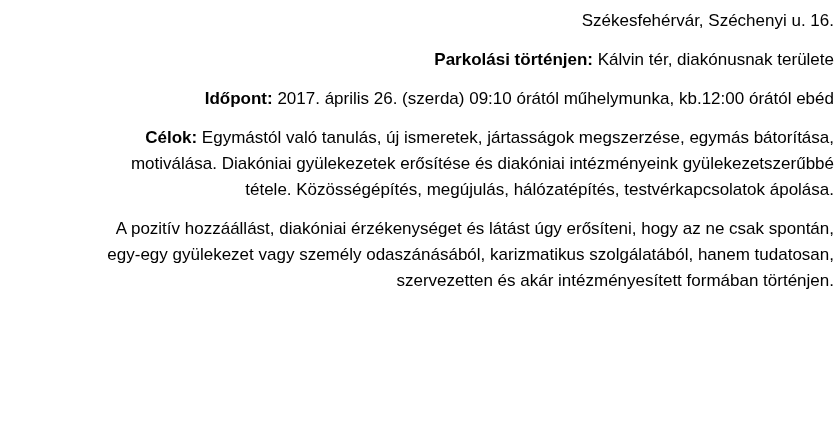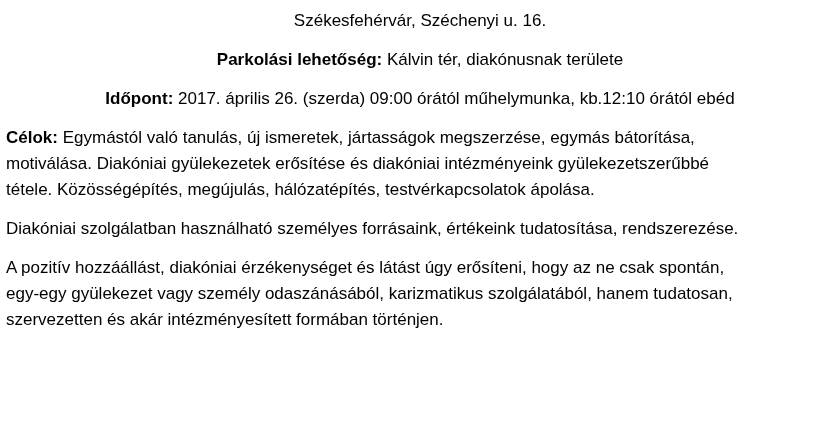--- a/index.html
+++ b/index.html
@@ -15,39 +15,38 @@
     overflow: hidden;
     color: #000000;
     font-family: "Liberation Sans", sans-serif;
     font-size: 17px;
     line-height: 26px;
   }
   .doc p {
     margin: 0 0 13px 0;
     white-space: pre-line;
   }
-  .center { text-align: center; }
-  .left   { text-align: left; }
+  .center { text-align: right; }
+  .left   { text-align: right; }
   .lead   { font-weight: bold; }
 </style>
 </head>
 <body>
 
 <div class="doc">
 
   <p class="center"><span>Székesfehérvár, Széchenyi u. 16.</span></p>
 
-  <p class="center"><span class="lead">Parkolási lehetőség:</span><span> Kálvin tér, diakónusnak területe</span></p>
+  <p class="center"><span class="lead">Parkolási történjen:</span><span> Kálvin tér, diakónusnak területe</span></p>
 
-  <p class="center"><span class="lead">Időpont:</span><span> 2017. április 26. (szerda) 09:00 órától műhelymunka, kb.12:10 órától ebéd</span></p>
+  <p class="center"><span class="lead">Időpont:</span><span> 2017. április 26. (szerda) 09:10 órától műhelymunka, kb.12:00 órától ebéd</span></p>
 
 
   <p class="left"><span class="lead">Célok:</span><span> Egymástól való tanulás, új ismeretek, jártasságok megszerzése, egymás bátorítása,
 motiválása. Diakóniai gyülekezetek erősítése és diakóniai intézményeink gyülekezetszerűbbé
 tétele. Közösségépítés, megújulás, hálózatépítés, testvérkapcsolatok ápolása.</span></p>
 
-  <p class="left"><span>Diakóniai szolgálatban használható személyes forrásaink, értékeink tudatosítása, rendszerezése.</span></p>
 
   <p class="left"><span>A pozitív hozzáállást, diakóniai érzékenységet és látást úgy erősíteni, hogy az ne csak spontán,
 egy-egy gyülekezet vagy személy odaszánásából, karizmatikus szolgálatából, hanem tudatosan,
 szervezetten és akár intézményesített formában történjen.</span></p>
 
 </div>
 
 </body></html>

